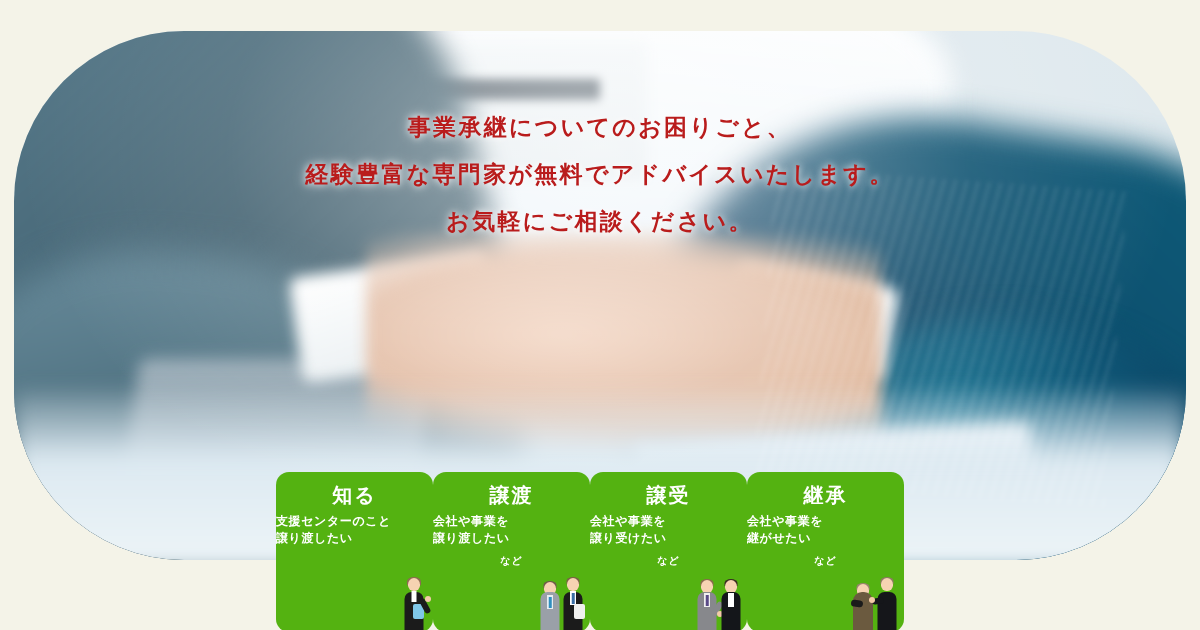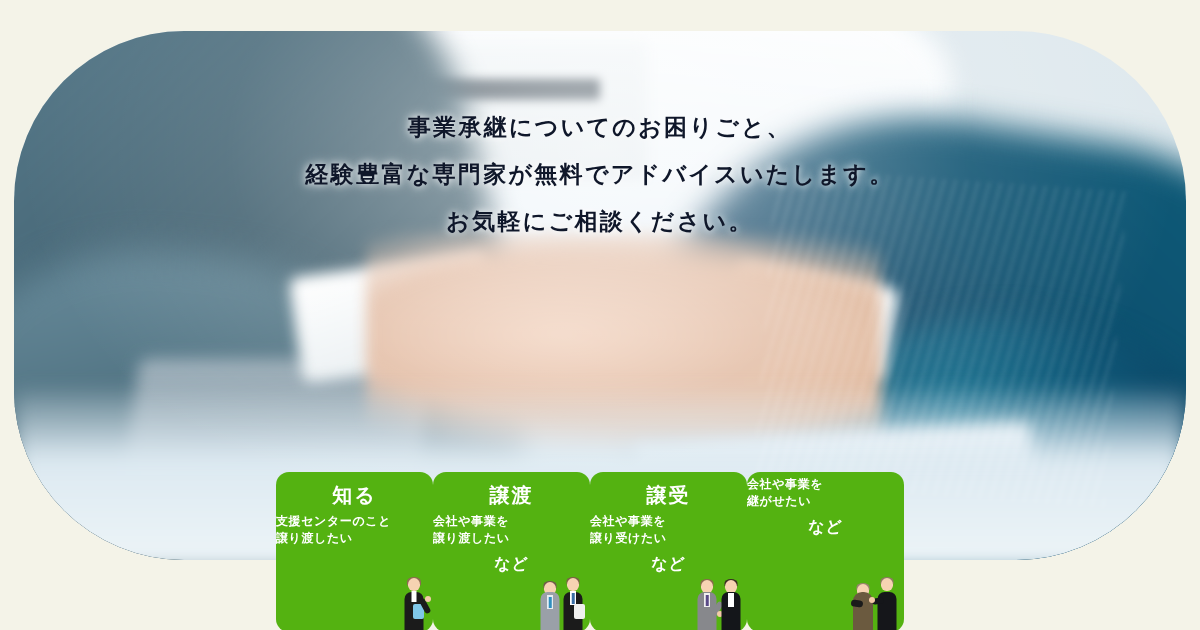--- a/index.html
+++ b/index.html
@@ -133,21 +133,21 @@
   }
 
   
   .headline {
     position:absolute;
     left:0; right:0; top:104px;
     text-align:center;
     z-index:5;
   }
   .headline div {
-    color:#0f172a;
+    color:#b91c1c;
     font-size:23px;
     font-weight:700;
     letter-spacing:2.3px;
     line-height:47px;
     text-shadow:0 0 7px rgba(255,255,255,.85),0 0 14px rgba(255,255,255,.6);
   }
 
   
   .cards {
     position:absolute;
@@ -180,21 +180,21 @@
     display:block;
     color:#ffffff;
     font-size:12px;
     font-weight:700;
     letter-spacing:.6px;
     line-height:17px;
   }
   .card-nado {
     display:block;
     color:#ffffff;
-    font-size:16px;
+    font-size:10px;
     font-weight:700;
     letter-spacing:1px;
     text-align:center;
     margin-top:7px;
   }
 
   
   .people { position:absolute; right:6px; bottom:0; height:56px; display:flex; align-items:flex-end; gap:2px; }
   .fig { position:relative; width:22px; height:52px; }
   .fig .head { position:absolute; left:50%; top:0; transform:translateX(-50%); width:12px; height:13px; border-radius:50% 50% 45% 45%; }
@@ -302,20 +302,21 @@
       <div class="fig" style="width:21px;height:52px;">
         <div class="hair" style="background:#3a2c22;"></div>
         <div class="head" style="background:#f6d3b2;"></div>
         <div class="body" style="background:#14161a;"></div>
         <div class="shirt" style="background:#ffffff;"></div>
       </div>
     </div>
   </div>
 
   <div class="card">
+    <div class="card-title">継承</div>
     <div class="card-lines">
       <span>会社や事業を</span>
       <span>継がせたい</span>
     </div>
     <span class="card-nado">など</span>
     <div class="people">
       <div class="fig" style="width:22px;height:48px;">
         <div class="hair" style="background:#9a8470;"></div>
         <div class="head" style="background:#f6d3b2;"></div>
         <div class="body" style="background:#6b5a3f;width:20px;border-radius:9px 9px 2px 2px;"></div>

